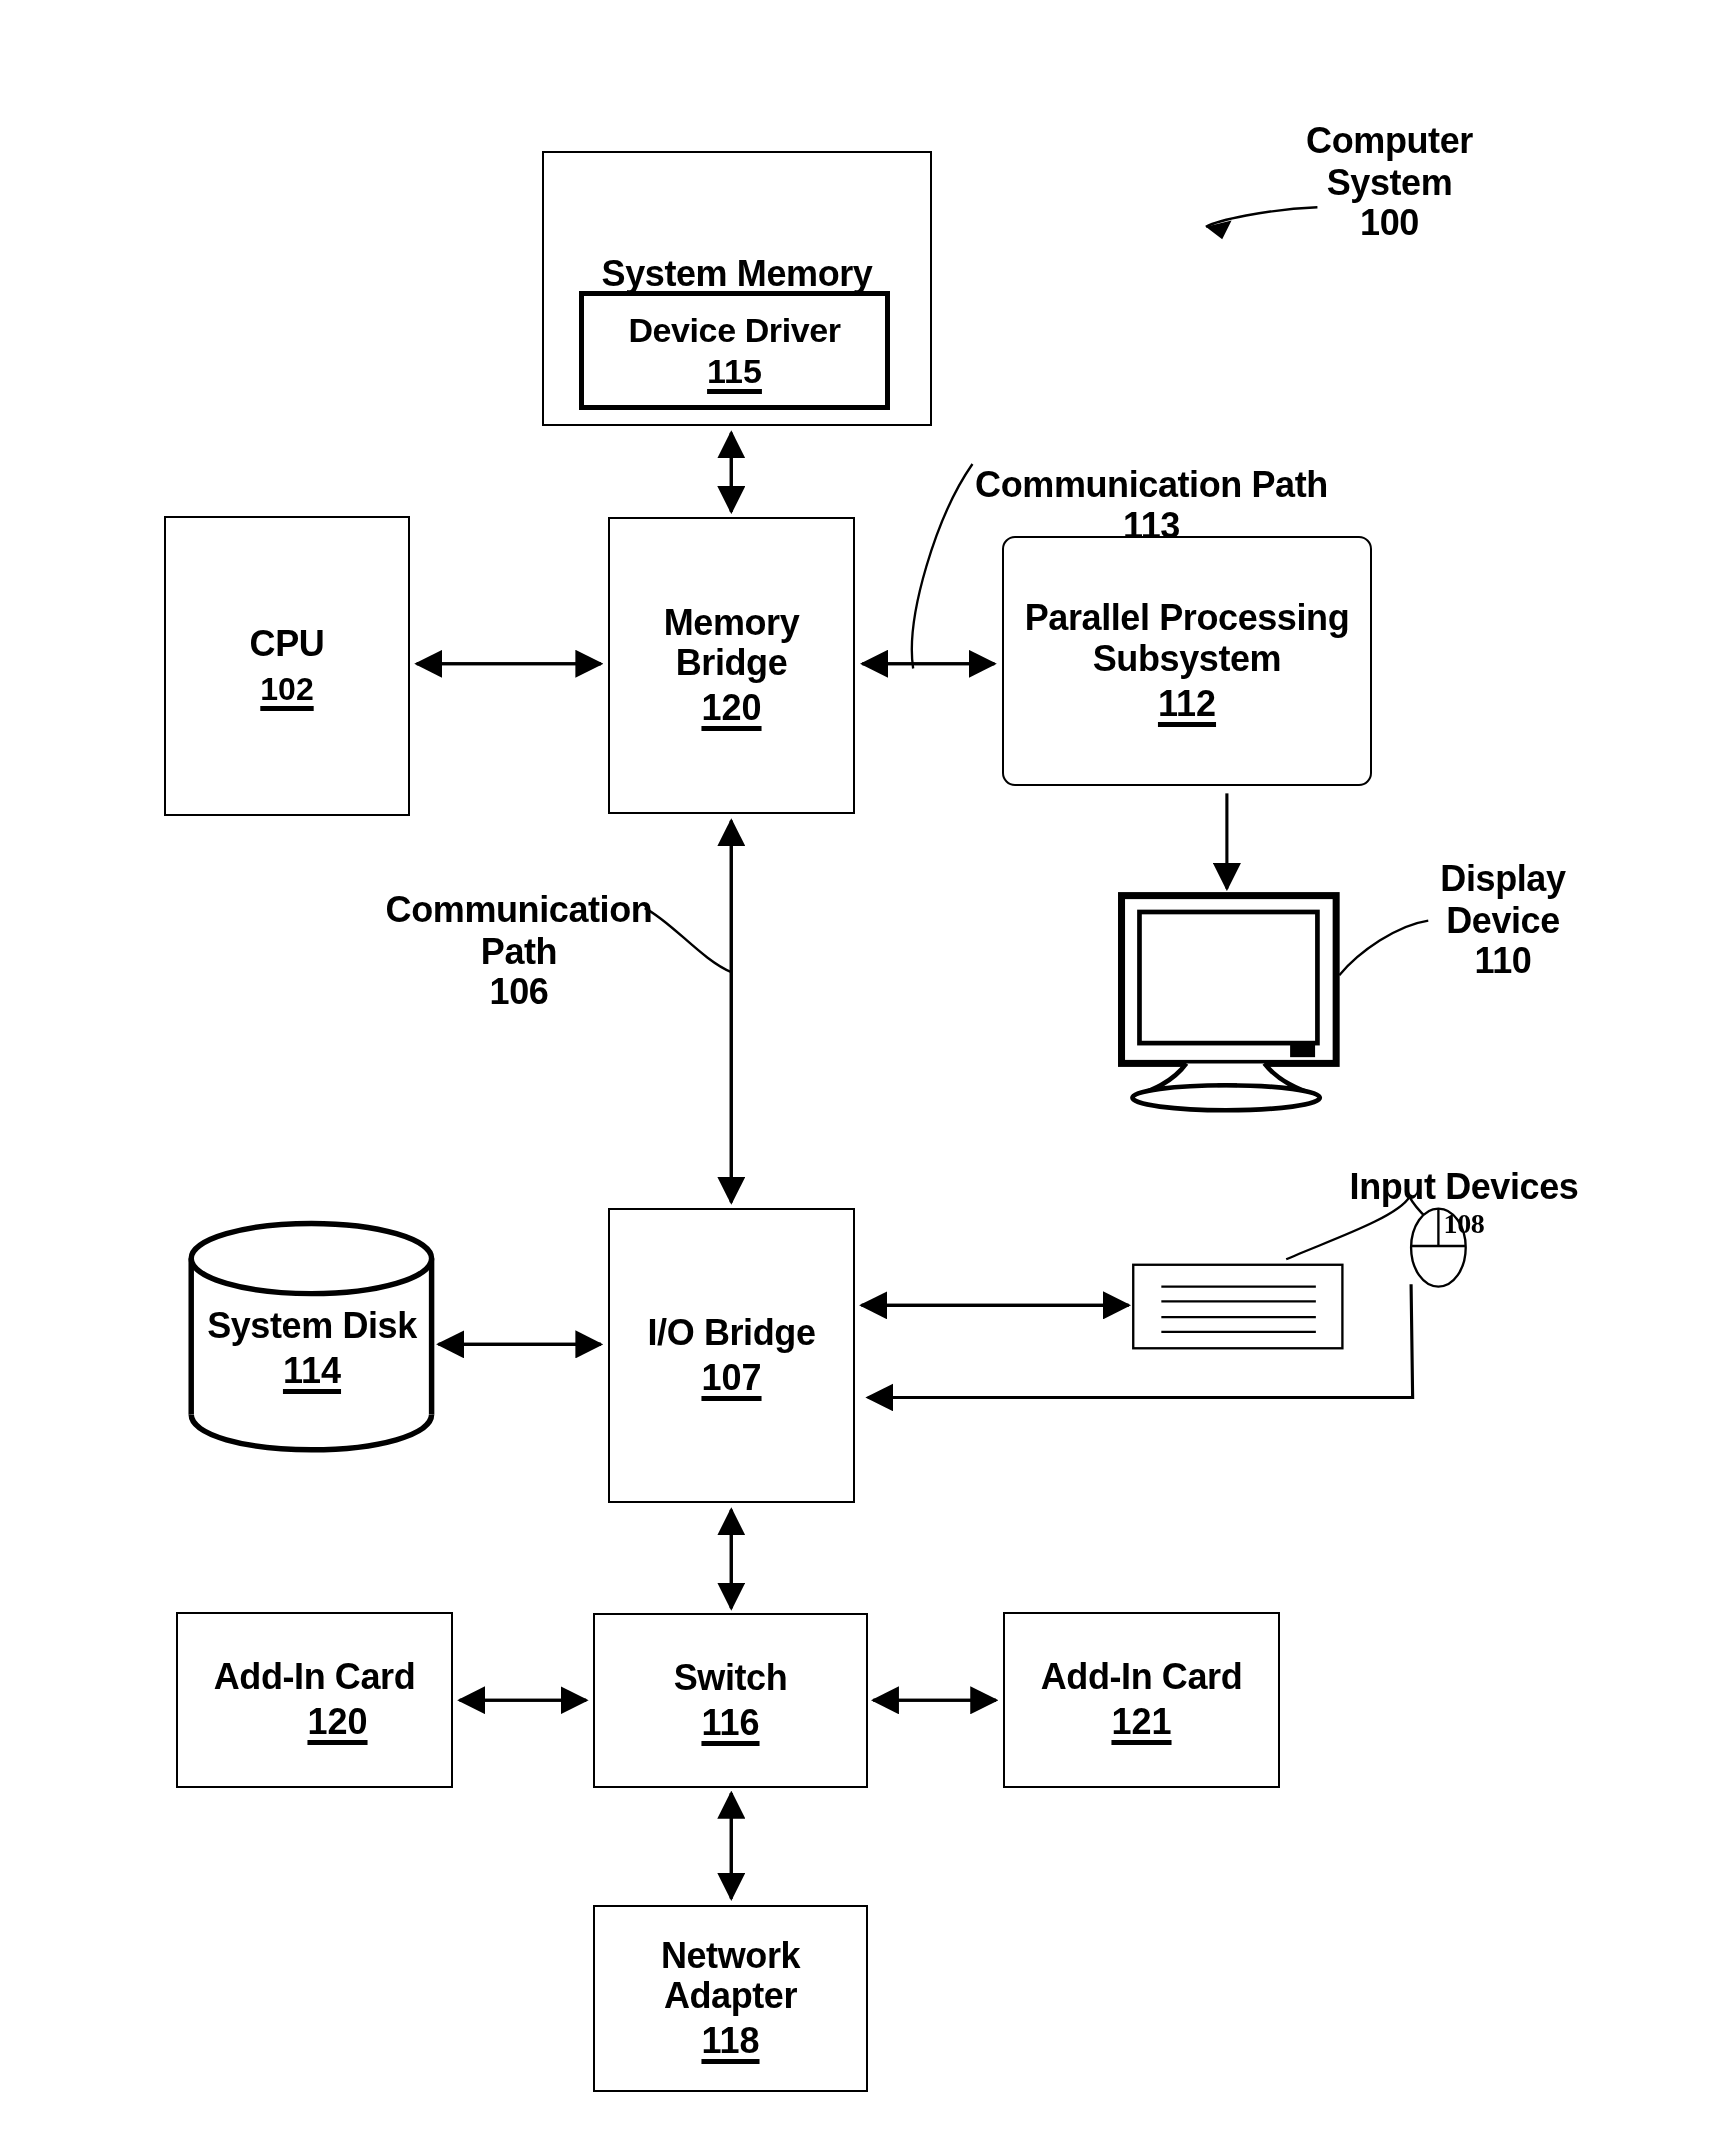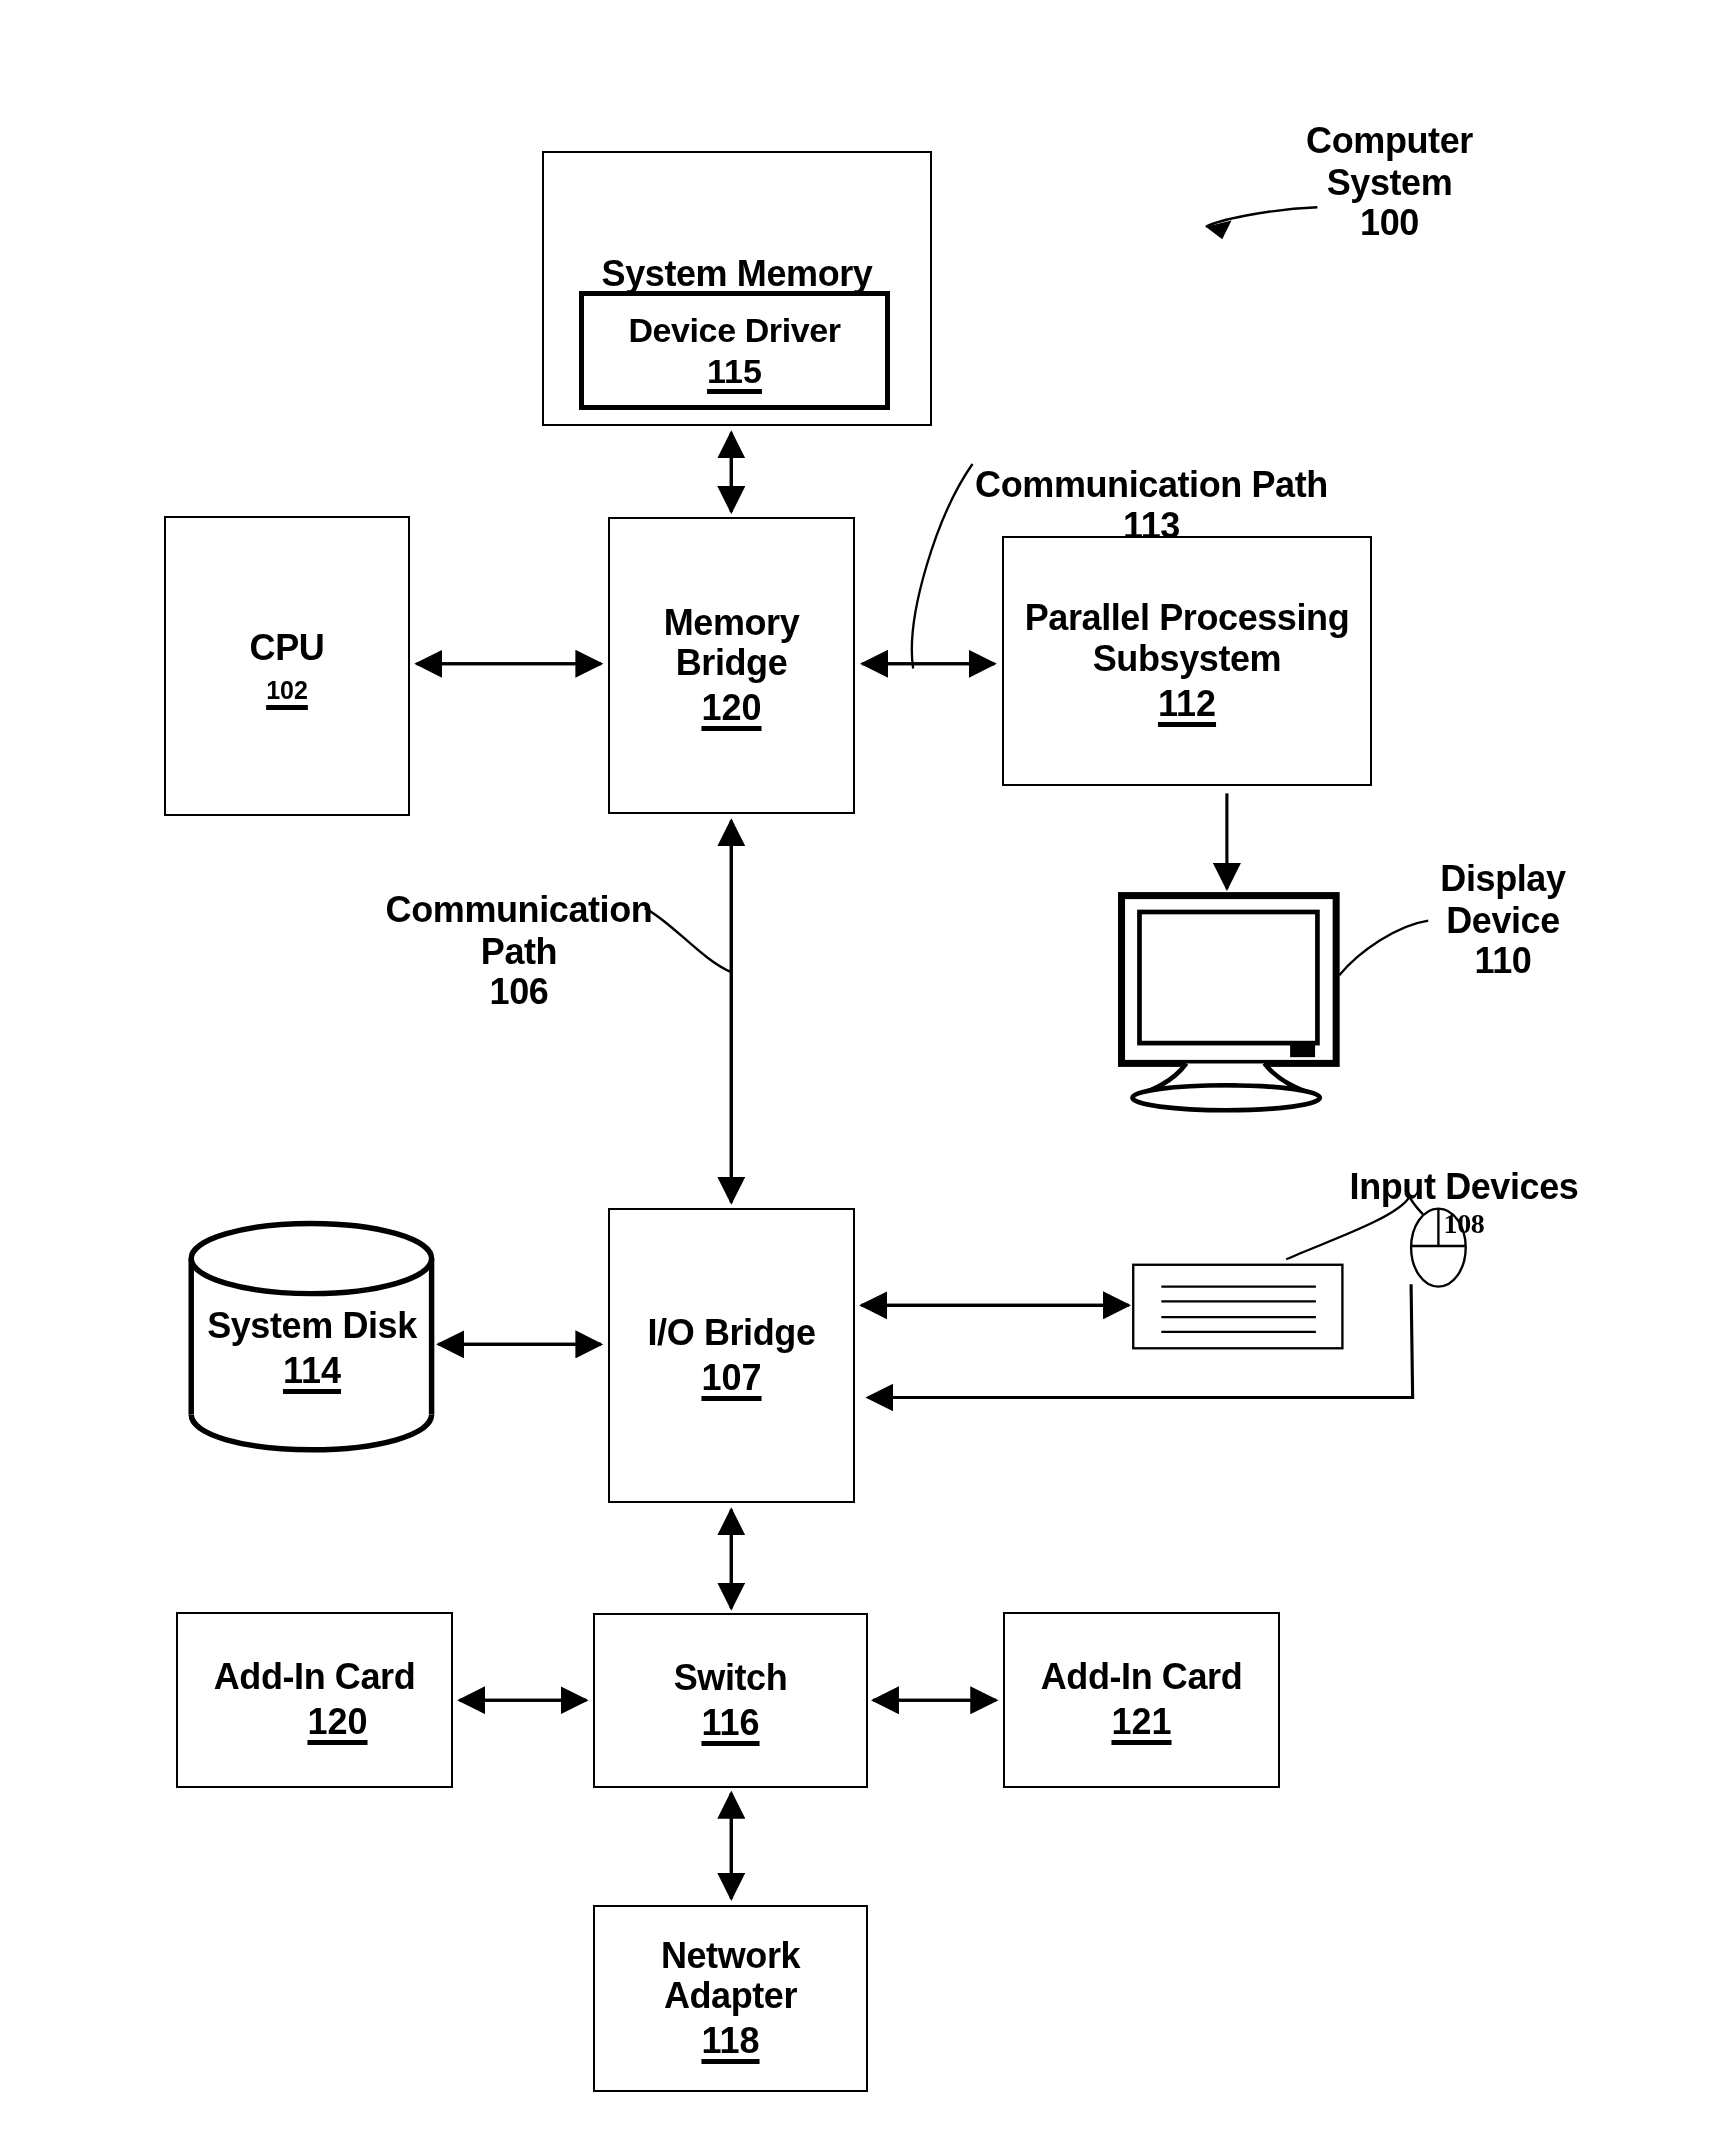--- a/index.html
+++ b/index.html
@@ -113,30 +113,30 @@
     <div class="num" style="font-size:36px;margin-top:4.7px;">104</div>
   </div>
 
   <div class="box thick" style="left:579px;top:291px;width:311px;height:119px;">
     <div class="ttl" style="font-size:34px;">Device Driver</div>
     <div class="num" style="font-size:34px;margin-top:3.1px;">115</div>
   </div>
 
   <div class="box" style="left:164px;top:516px;width:246px;height:300px;">
     <div class="ttl" style="font-size:36px;">CPU</div>
-    <div class="num" style="font-size:25px;margin-top:8px;">102</div>
+    <div class="num" style="font-size:32px;margin-top:8px;">102</div>
   </div>
 
   <div class="box" style="left:608px;top:517px;width:247px;height:297px;">
     <div class="ttl" style="font-size:36px;">Memory
 Bridge</div>
     <div class="num" style="font-size:36px;margin-top:4.7px;">120</div>
   </div>
 
-  <div class="box" style="left:1002px;top:536px;width:370px;height:250px;">
+  <div class="box" style="left:1002px;top:536px;width:370px;height:250px;border-radius:13px;">
     <div class="ttl" style="font-size:36px;">Parallel Processing
 Subsystem</div>
     <div class="num" style="font-size:36px;margin-top:4.7px;">112</div>
   </div>
 
   <div class="box" style="left:608px;top:1208px;width:247px;height:295px;">
     <div class="ttl" style="font-size:36px;">I/O Bridge</div>
     <div class="num" style="font-size:36px;margin-top:4.7px;">107</div>
   </div>
 

